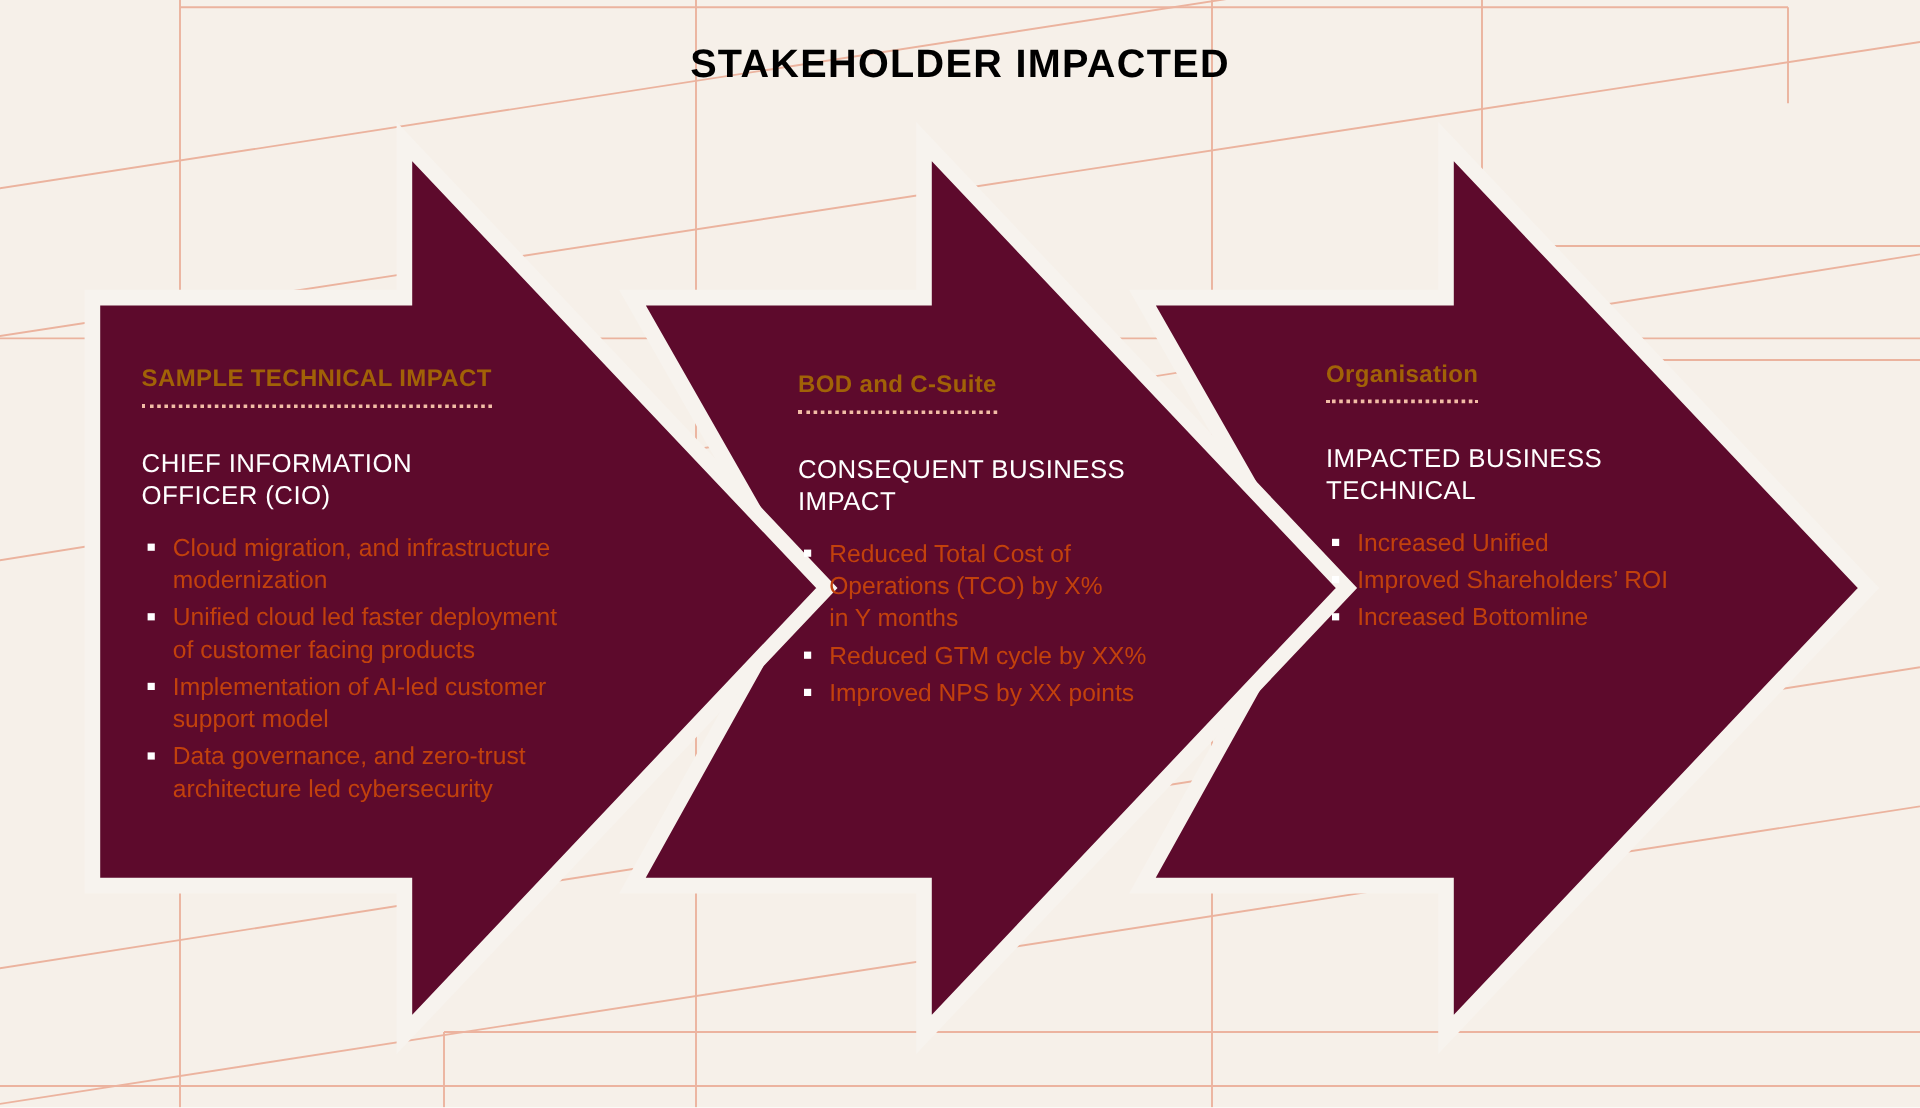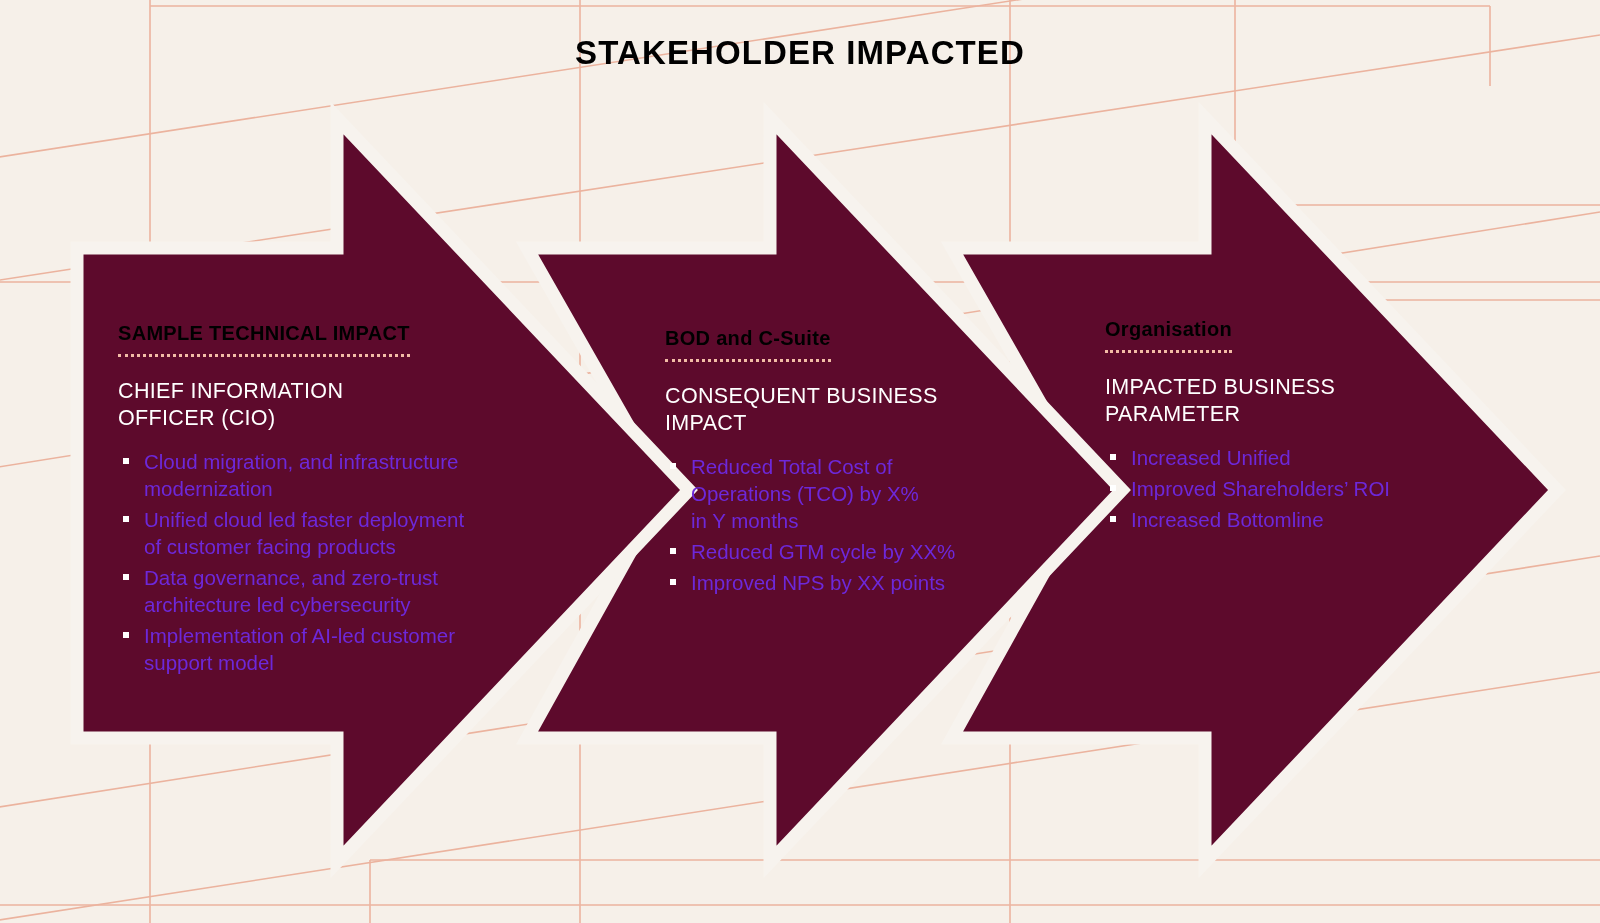--- a/index.html
+++ b/index.html
@@ -45,49 +45,48 @@
     color: #ffffff;
   }
   .panel-1 { left: 118px; top: 305px; width: 430px; }
   .panel-2 { left: 665px; top: 310px; width: 350px; }
   .panel-3 { left: 1105px; top: 301px; width: 400px; }
 
   .eyebrow {
     display: inline-block;
     font-size: 20px;
     font-weight: bold;
-    color: #000000;
+    color: #a16207;
     letter-spacing: 0.3px;
     padding-bottom: 9px;
     border-bottom: 3px dotted #f2bda6;
     white-space: nowrap;
     margin-bottom: 21px;
-    margin-top: 17px;
   }
   .panel-heading {
     font-size: 21.5px;
     font-weight: normal;
     letter-spacing: 0.35px;
     line-height: 1.25;
-    margin: 0 0 16px 0;
+    margin: 12px 0 16px 0;
     color: #ffffff;
     white-space: pre-line;
   }
   .bullets {
     list-style: none;
     margin: 0;
     padding: 0;
   }
   .bullets li {
     position: relative;
     padding-left: 26px;
     font-size: 20.5px;
     line-height: 1.32;
     margin-bottom: 4px;
-    color: #6d28d9;
+    color: #c2410c;
     white-space: pre-line;
   }
   .bullets li::before {
     content: "";
     position: absolute;
     left: 5px;
     top: 10px;
     width: 6px;
     height: 6px;
     background: #ffffff;
@@ -132,44 +131,44 @@
 
   <div class="panel panel-1">
     <div class="eyebrow">SAMPLE TECHNICAL IMPACT</div>
     <div class="panel-heading">CHIEF INFORMATION
 OFFICER (CIO)</div>
     <ul class="bullets">
       <li>Cloud migration, and infrastructure
 modernization</li>
       <li>Unified cloud led faster deployment
 of customer facing products</li>
+      <li>Implementation of AI-led customer
+support model</li>
       <li>Data governance, and zero-trust
 architecture led cybersecurity</li>
-      <li>Implementation of AI-led customer
-support model</li>
     </ul>
   </div>
 
   <div class="panel panel-2">
     <div class="eyebrow">BOD and C-Suite</div>
     <div class="panel-heading">CONSEQUENT BUSINESS
 IMPACT</div>
     <ul class="bullets">
       <li>Reduced Total Cost of
 Operations (TCO) by X%
 in Y months</li>
       <li>Reduced GTM cycle by XX%</li>
       <li>Improved NPS by XX points</li>
     </ul>
   </div>
 
   <div class="panel panel-3">
     <div class="eyebrow">Organisation</div>
     <div class="panel-heading">IMPACTED BUSINESS
-PARAMETER</div>
+TECHNICAL</div>
     <ul class="bullets">
       <li>Increased Unified</li>
       <li>Improved Shareholders’ ROI</li>
       <li>Increased Bottomline</li>
     </ul>
   </div>
 
 </div>
 
 </body></html>

